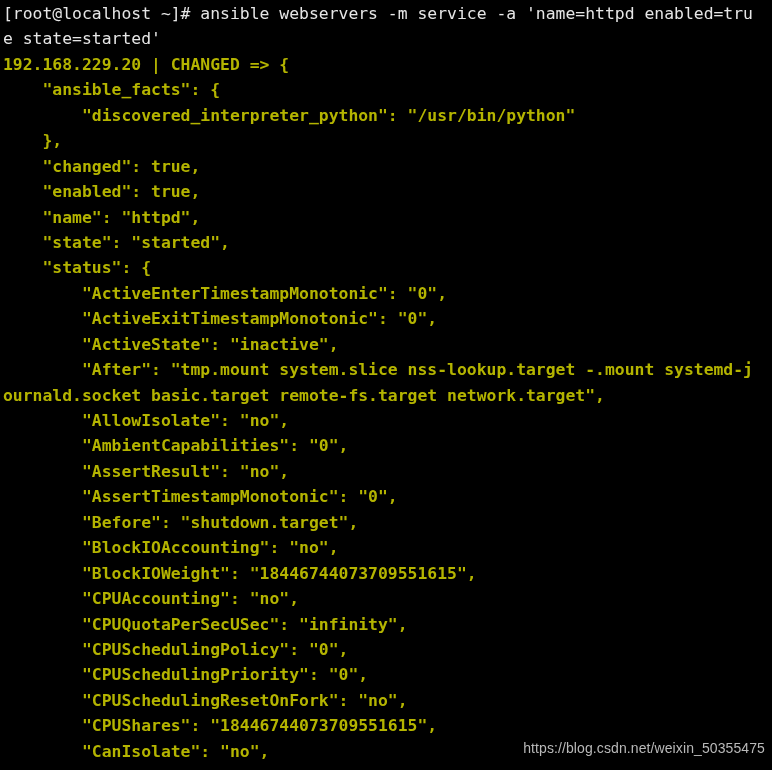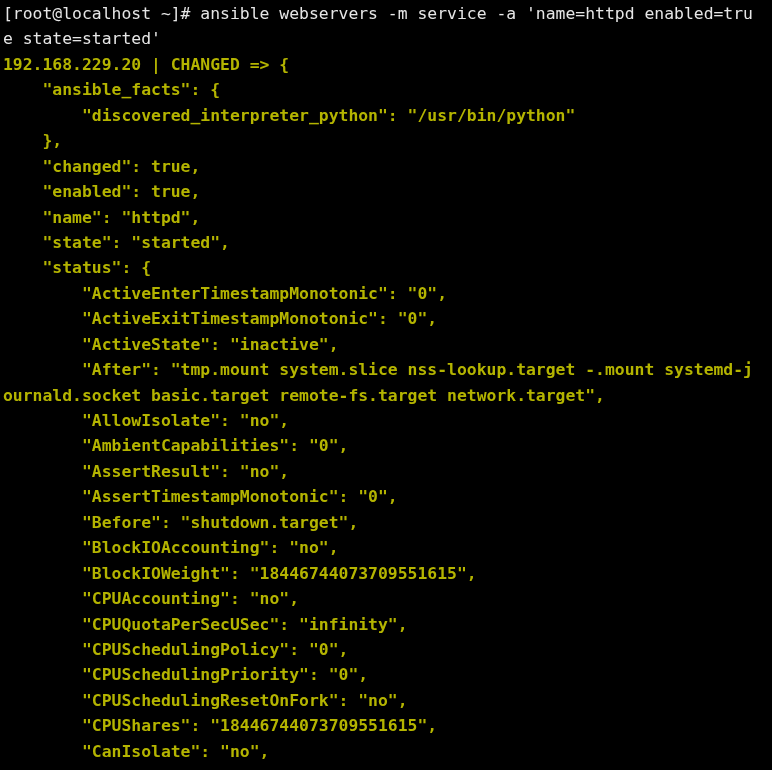--- a/index.html
+++ b/index.html
@@ -53,13 +53,14 @@
     letter-spacing: 0.1px;
     white-space: pre;
     user-select: none;
   }
 </style>
 </head>
 <body>
 
 <div id="terminal">
   <div id="screen"><span class="line c-prompt">[root@localhost ~]# ansible webservers -m service -a 'name=httpd enabled=tru</span><span class="line c-prompt">e state=started'</span><span class="line c-out">192.168.229.20 | CHANGED =&gt; {</span><span class="line c-out">    "ansible_facts": {</span><span class="line c-out">        "discovered_interpreter_python": "/usr/bin/python"</span><span class="line c-out">    },</span><span class="line c-out">    "changed": true,</span><span class="line c-out">    "enabled": true,</span><span class="line c-out">    "name": "httpd",</span><span class="line c-out">    "state": "started",</span><span class="line c-out">    "status": {</span><span class="line c-out">        "ActiveEnterTimestampMonotonic": "0",</span><span class="line c-out">        "ActiveExitTimestampMonotonic": "0",</span><span class="line c-out">        "ActiveState": "inactive",</span><span class="line c-out">        "After": "tmp.mount system.slice nss-lookup.target -.mount systemd-j</span><span class="line c-out">ournald.socket basic.target remote-fs.target network.target",</span><span class="line c-out">        "AllowIsolate": "no",</span><span class="line c-out">        "AmbientCapabilities": "0",</span><span class="line c-out">        "AssertResult": "no",</span><span class="line c-out">        "AssertTimestampMonotonic": "0",</span><span class="line c-out">        "Before": "shutdown.target",</span><span class="line c-out">        "BlockIOAccounting": "no",</span><span class="line c-out">        "BlockIOWeight": "18446744073709551615",</span><span class="line c-out">        "CPUAccounting": "no",</span><span class="line c-out">        "CPUQuotaPerSecUSec": "infinity",</span><span class="line c-out">        "CPUSchedulingPolicy": "0",</span><span class="line c-out">        "CPUSchedulingPriority": "0",</span><span class="line c-out">        "CPUSchedulingResetOnFork": "no",</span><span class="line c-out">        "CPUShares": "18446744073709551615",</span><span class="line c-out">        "CanIsolate": "no",</span><span class="line c-out">        "CanReload": "yes",</span></div>
+  <div id="watermark">https://blog.csdn.net/weixin_50355475</div>
 </div>
 
 </body></html>

